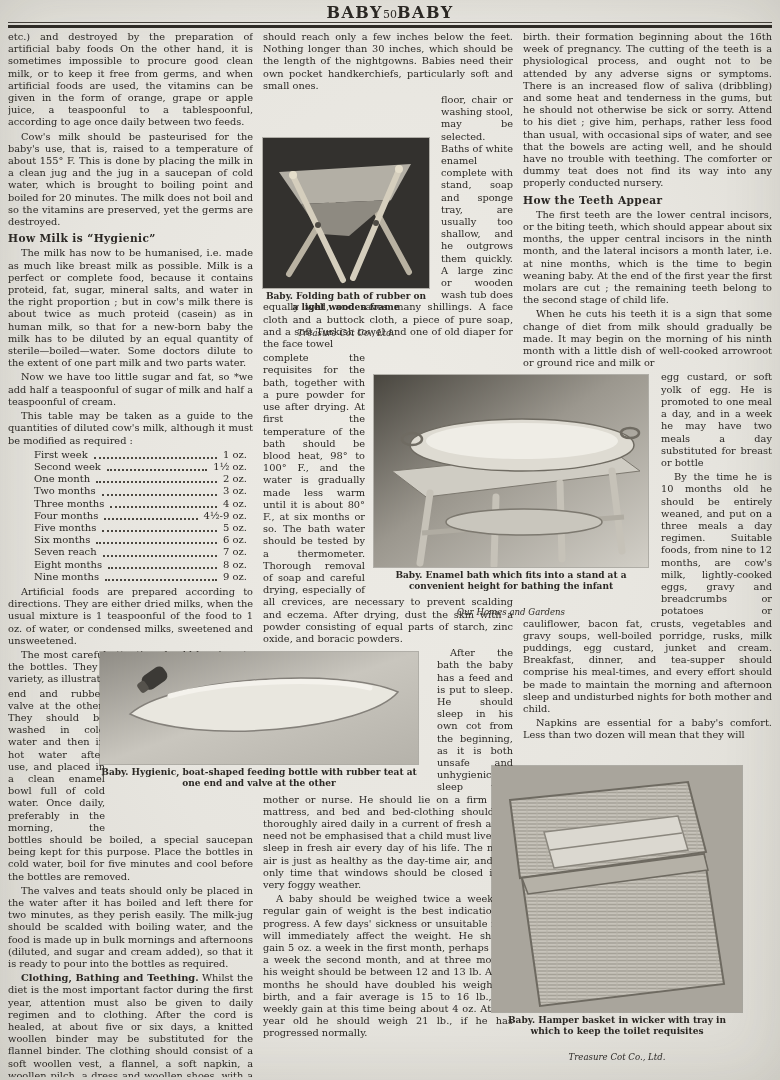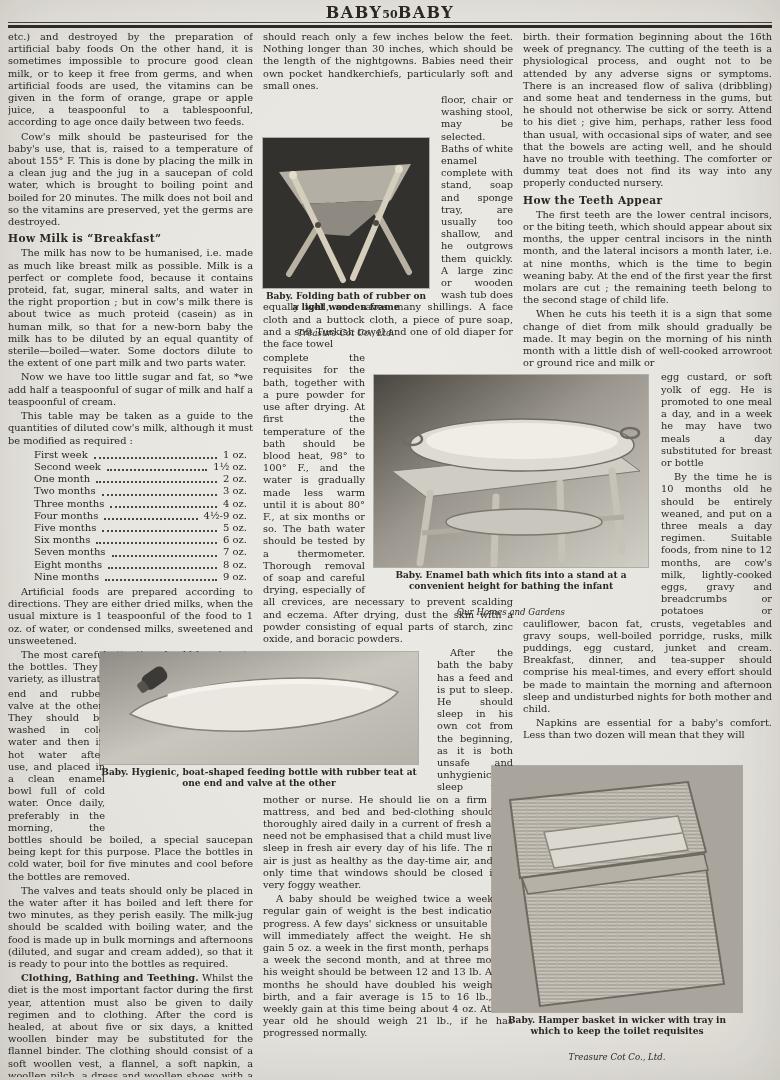--- a/index.html
+++ b/index.html
@@ -5,21 +5,21 @@
   html,body{margin:0;padding:0;}
   .page{
     position:relative;width:780px;height:1080px;overflow:hidden;
     background:radial-gradient(ellipse at 50% 40%, #edebe5 0%, #e7e5df 55%, #dcdad3 100%);
     box-shadow:inset 0 0 60px rgba(60,55,45,.12);
     font-family:"DejaVu Serif", serif;color:#2b2824;
   }
   .hdr{position:absolute;left:10px;right:10px;top:3px;height:20px;
        display:flex;justify-content:center;align-items:baseline;}
   .hdr .jt{font-weight:bold;font-size:16px;letter-spacing:1.5px;}
-  .hdr .pn{font-size:11px;font-weight:bold;}
+  .hdr .pn{font-size:11px;font-weight:normal;}
   .rule-thin{position:absolute;left:8px;right:8px;top:22px;height:1px;background:#44403a;}
   .rule-thick{position:absolute;left:8px;right:8px;top:25px;height:3px;background:#2e2b26;}
 
   .col{position:absolute;top:31px;height:1046px;overflow:hidden;
        text-align:justify;font-size:9.8px;line-height:12.2px;}
   #col1{left:8px;width:245px;}
   #col2{left:263px;width:250px;}
   #col3{left:523px;width:249px;}
   .col p{margin:0 0 2px;text-indent:13px;}
   .col p.noindent,.col p.cont{text-indent:0;}
@@ -59,21 +59,21 @@
     <span class="jt">BABY</span>
     <span class="pn">50</span>
     <span class="jt">BABY</span>
   </div>
   <div class="rule-thin"></div>
   <div class="rule-thick"></div>
 
   <div class="col" id="col1">
     <p class="noindent"><span>etc.) and destroyed by the preparation of artificial baby foods  On the other hand, it is sometimes impossible to procure good clean milk, or to keep it free from germs, and when artificial foods are used, the vitamins can be given in the form of orange, grape or apple juice, a teaspoonful to a tablespoonful, according to age once daily between two feeds.</span></p>
     <p><span>Cow's milk should be pasteurised for the baby's use, that is, raised to a temperature of about 155° F.  This is done by placing the milk in a clean jug and the jug in a saucepan of cold water, which is brought to boiling point and boiled for 20 minutes.  The milk does not boil and so the vitamins are preserved, yet the germs are destroyed.</span></p>
-    <h3>How Milk is “Breakfast”</h3>
+    <h3>How Milk is “Hygienic”</h3>
     <p><span>The milk has now to be humanised, i.e. made as much like breast milk as possible. Milk is a perfect or complete food, because it contains proteid, fat, sugar, mineral salts, and water in the right proportion ; but in cow's milk there is about twice as much proteid (casein) as in human milk, so that for a new-born baby the milk has to be diluted by an equal quantity of sterile—boiled—water. Some doctors dilute to the extent of one part milk and two parts water.</span></p>
     <p><span>Now we have too little sugar and fat, so *we add half a teaspoonful of sugar of milk and half a teaspoonful of cream.</span></p>
     <p><span>This table may be taken as a guide to the quantities of diluted cow's milk, although it must be modified as required :</span></p>
 
     <div class="qtable">
       <div class="t-row">
           <span>First week</span>
           <span class="t-dots"></span>
           <span class="t-val">1 oz.</span>
         </div>
@@ -106,21 +106,21 @@
           <span>Five months</span>
           <span class="t-dots"></span>
           <span class="t-val">5 oz.</span>
         </div>
       <div class="t-row">
           <span>Six months</span>
           <span class="t-dots"></span>
           <span class="t-val">6 oz.</span>
         </div>
       <div class="t-row">
-          <span>Seven months</span>
+          <span>Seven reach</span>
           <span class="t-dots"></span>
           <span class="t-val">7 oz.</span>
         </div>
       <div class="t-row">
           <span>Eight months</span>
           <span class="t-dots"></span>
           <span class="t-val">8 oz.</span>
         </div>
       <div class="t-row">
           <span>Nine months</span>

